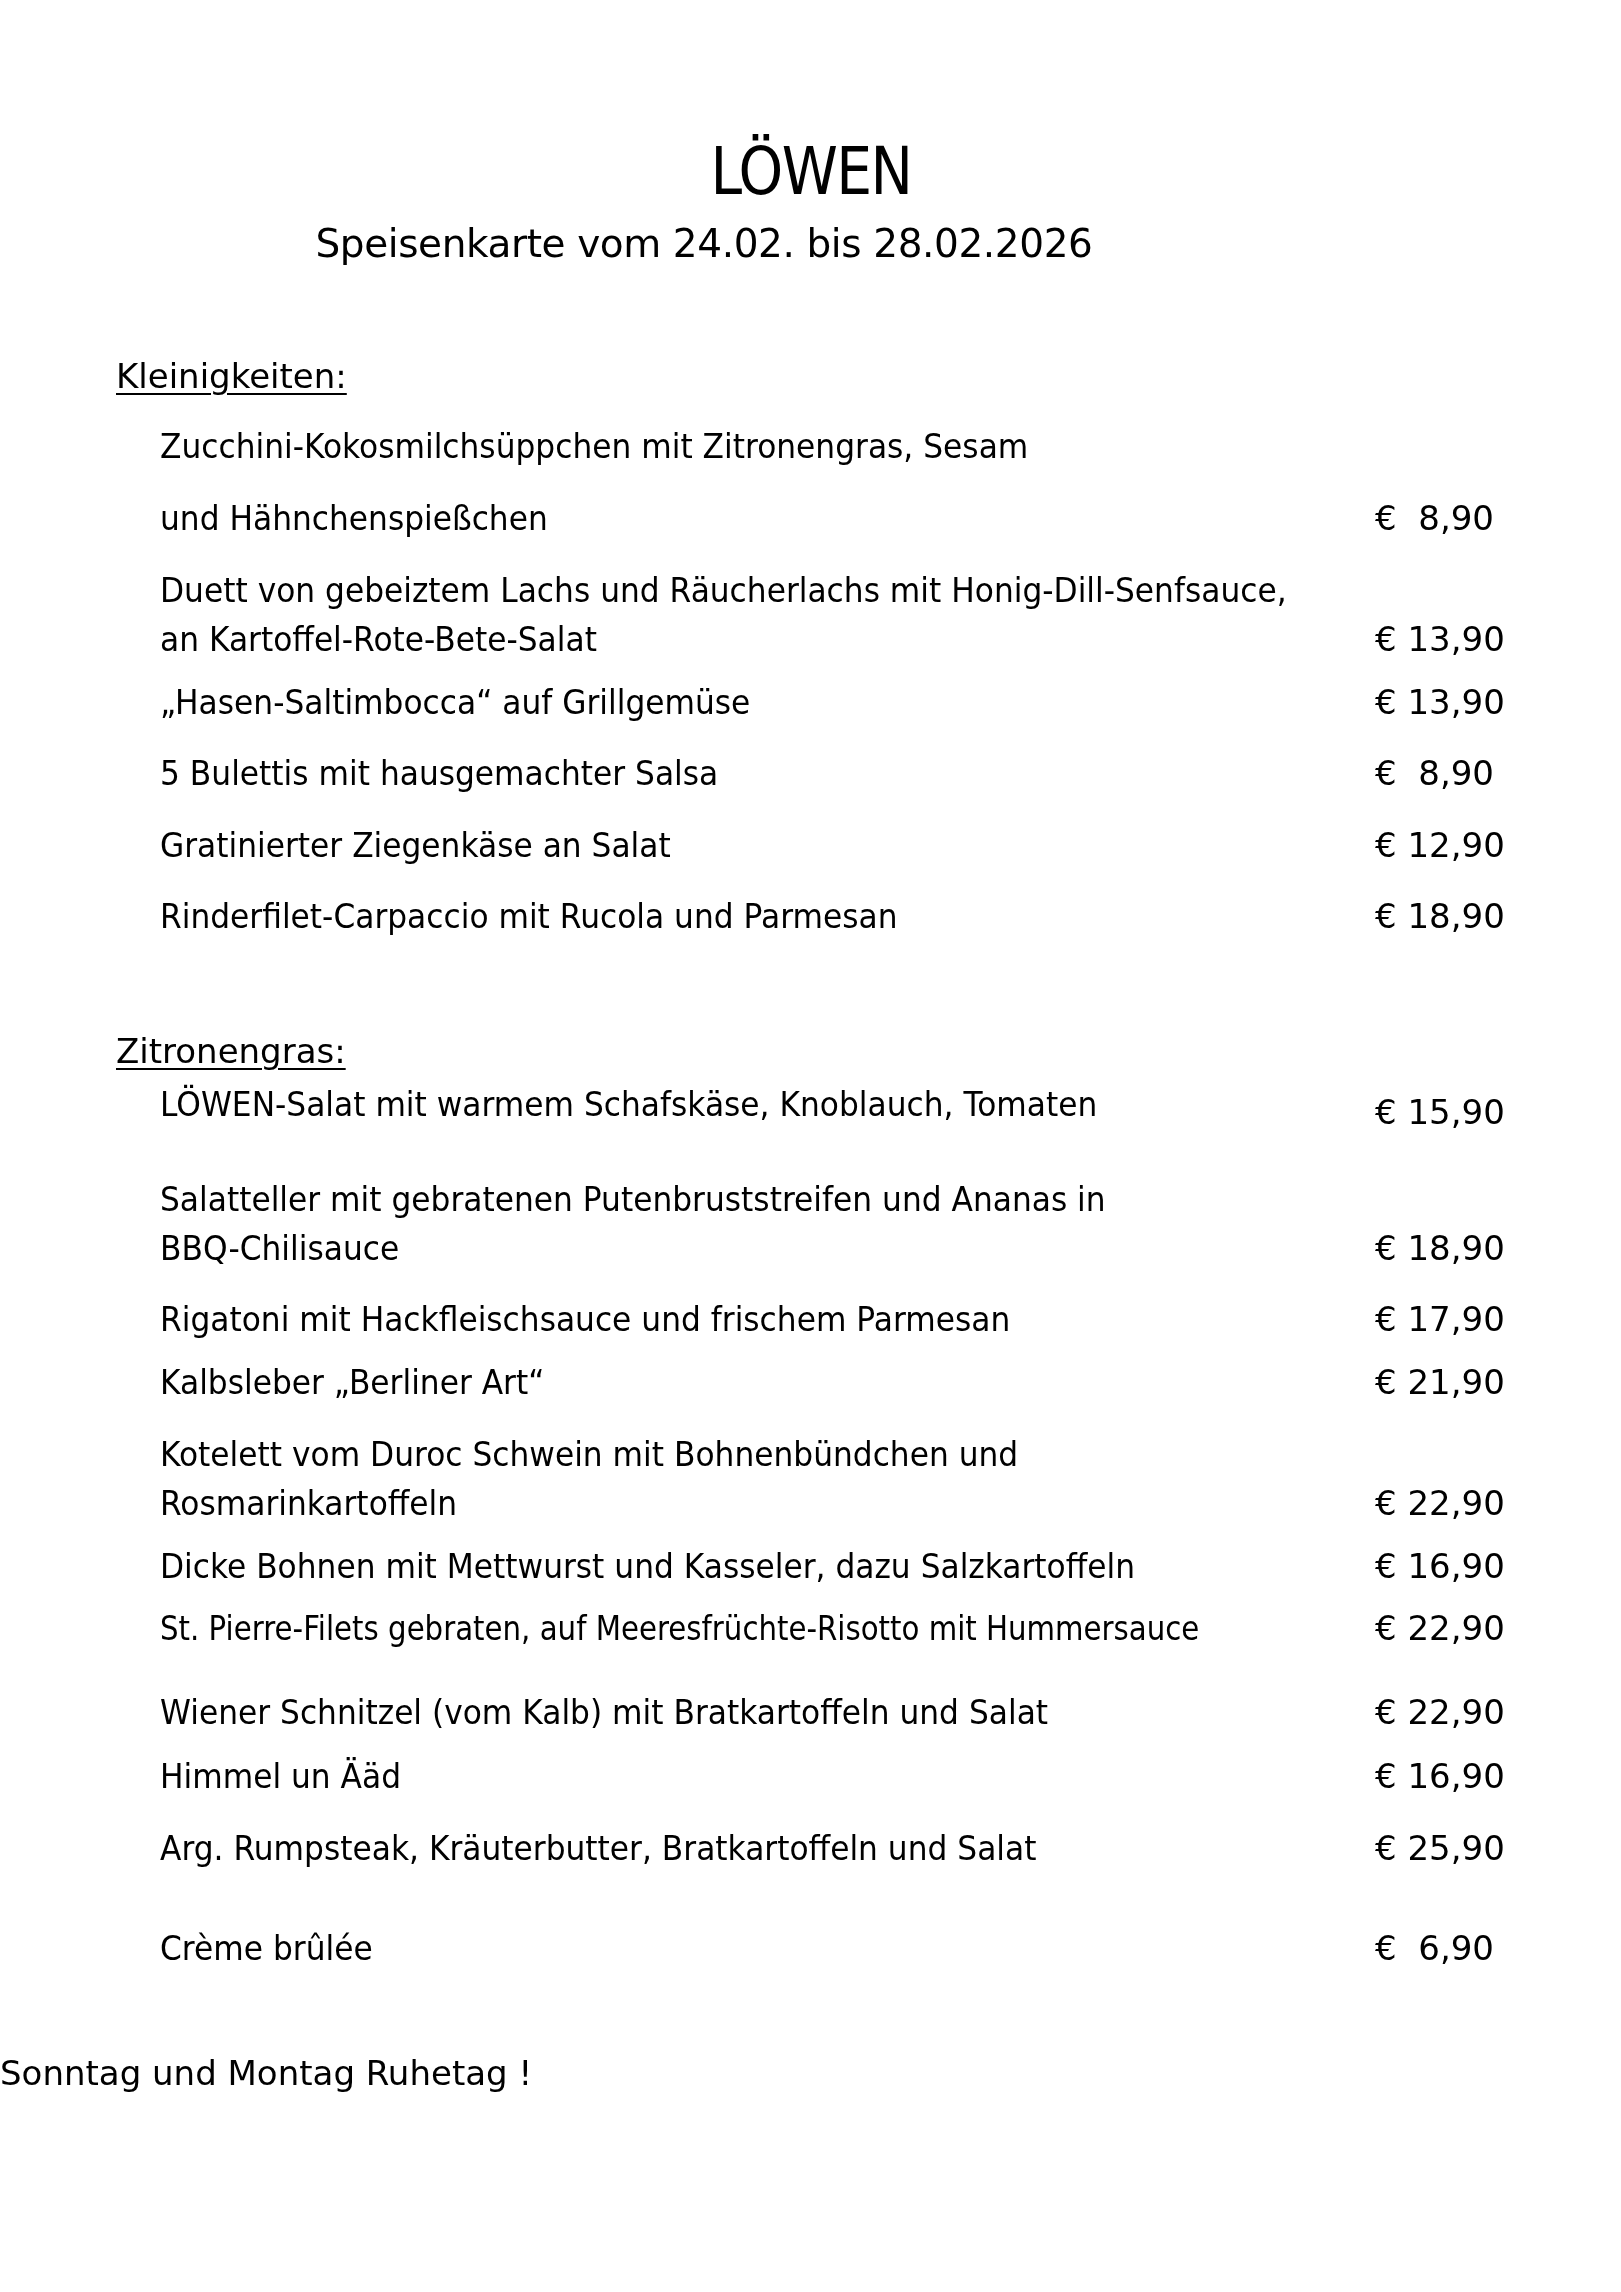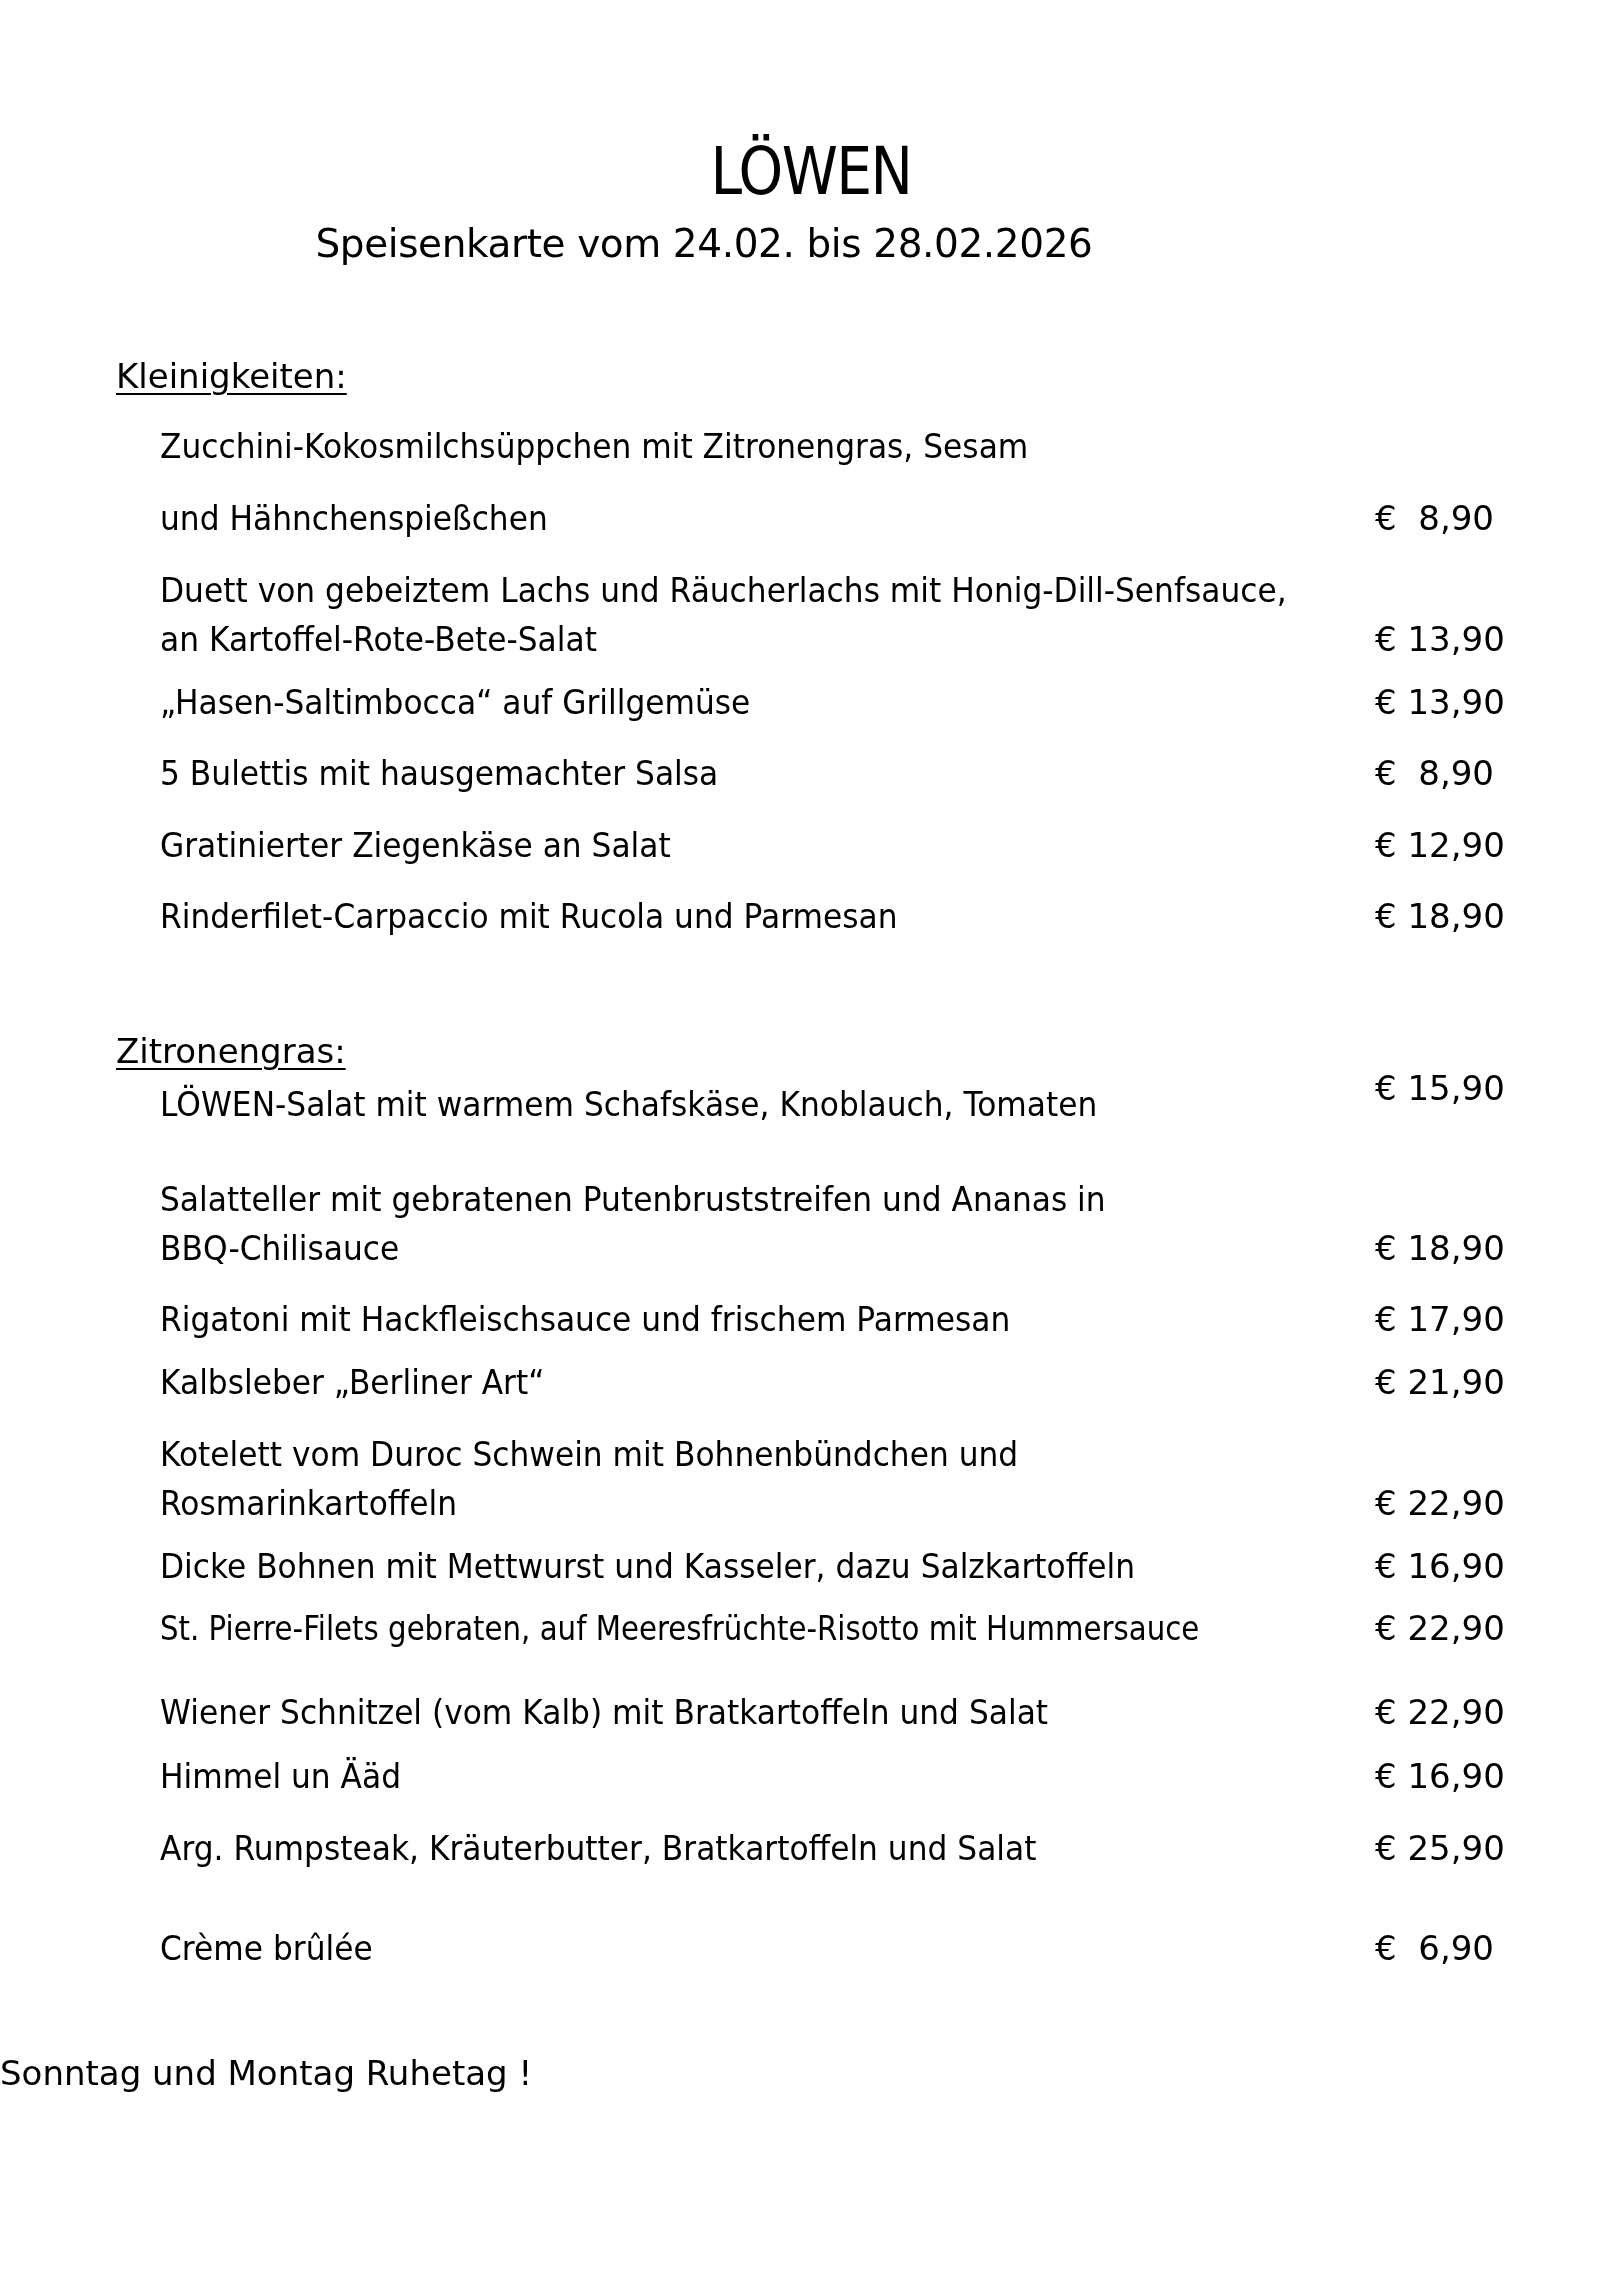--- a/index.html
+++ b/index.html
@@ -64,21 +64,21 @@
 
 <div>
   <div class="abs item-line" style="top:896px"><span class="narrow">Rinderfilet-Carpaccio mit Rucola und Parmesan</span></div>
   <div class="abs price" style="top:896px">€ 18,90</div>
 </div>
 
 <div class="abs section-heading" style="top:1031px">Zitronengras:</div>
 
 <div>
   <div class="abs item-line" style="top:1084px"><span class="narrow">LÖWEN-Salat mit warmem Schafskäse, Knoblauch, Tomaten</span></div>
-  <div class="abs price" style="top:1068px">€ 15,90</div>
+  <div class="abs price" style="top:1092px">€ 15,90</div>
 </div>
 
 <div>
   <div class="abs item-line" style="top:1179px"><span class="narrow">Salatteller mit gebratenen Putenbruststreifen und Ananas in</span></div>
   <div class="abs item-line" style="top:1228px"><span class="narrow">BBQ-Chilisauce</span></div>
   <div class="abs price" style="top:1228px">€ 18,90</div>
 </div>
 
 <div>
   <div class="abs item-line" style="top:1299px"><span class="narrow">Rigatoni mit Hackfleischsauce und frischem Parmesan</span></div>

